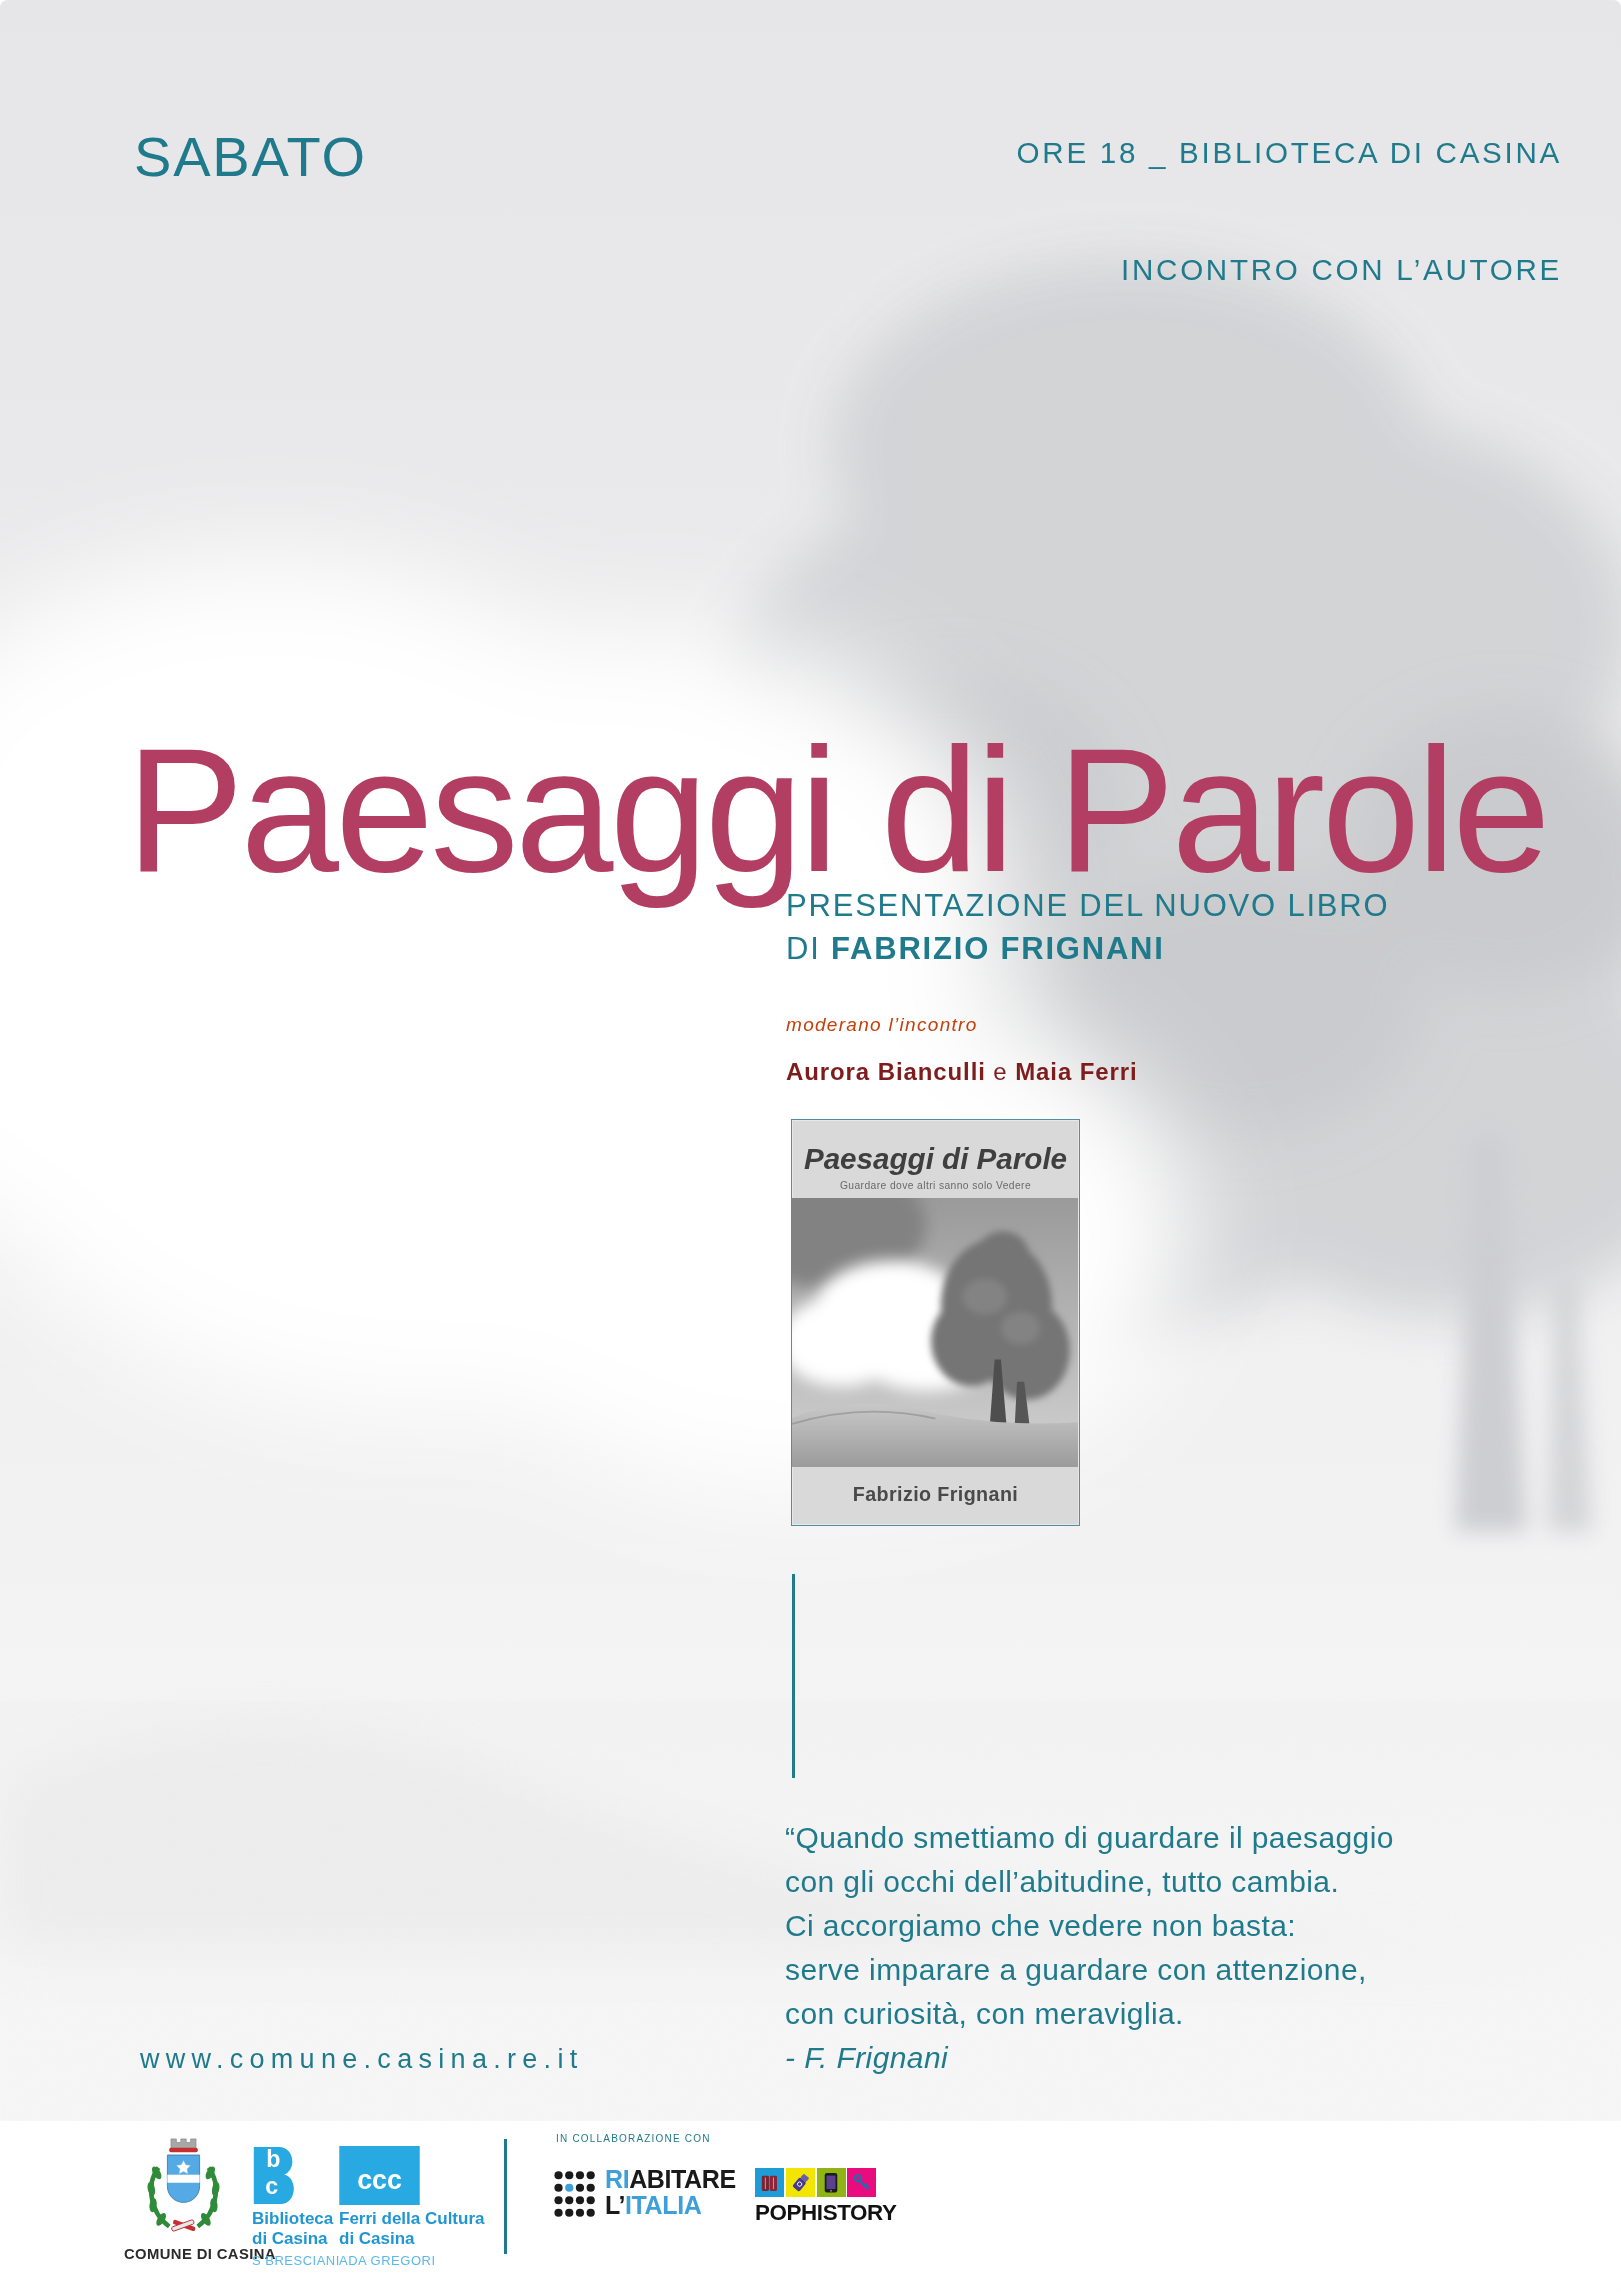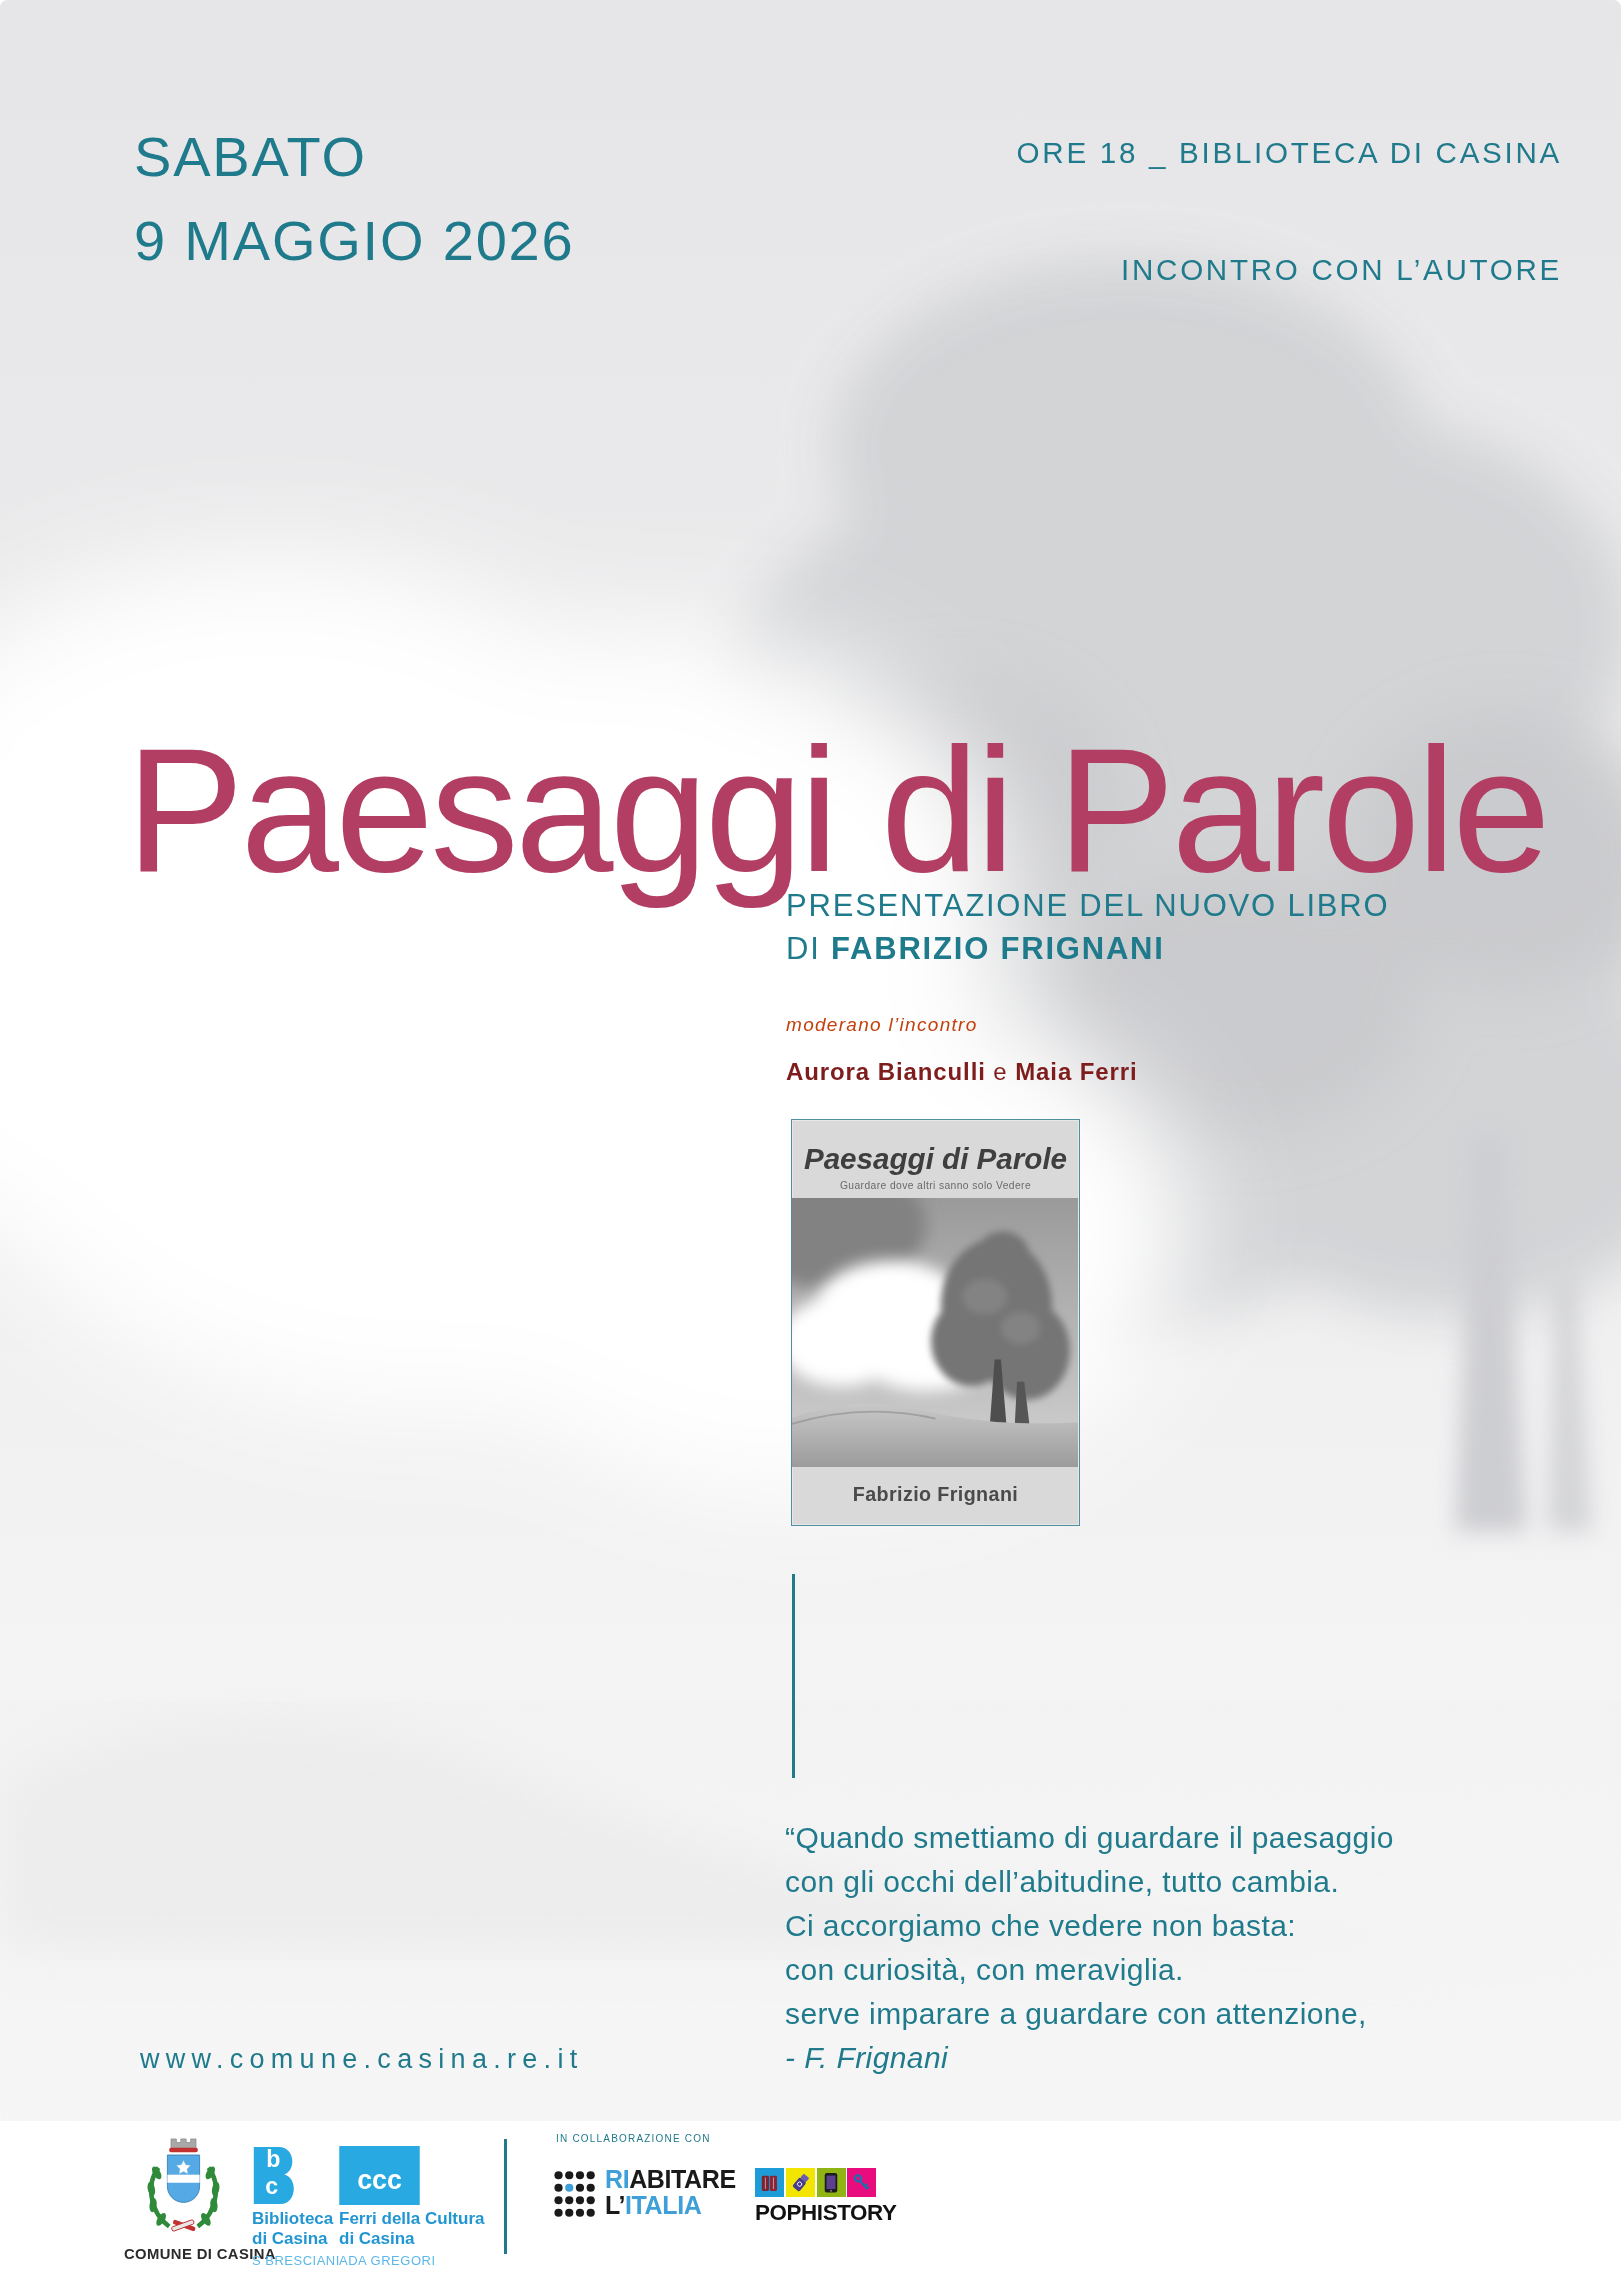--- a/index.html
+++ b/index.html
@@ -127,21 +127,20 @@
     <g filter="url(#b30)">
       <path d="M0,1990 Q300,1850 620,2000 Q920,2120 1300,2150 L1810,2180 L1810,2560 L0,2560 Z" fill="#eeeeef"></path>
       <rect x="0" y="2180" width="1810" height="380" fill="#f7f7f8"></rect>
     </g>
     <rect x="0" y="1900" width="1810" height="480" filter="url(#grain)"></rect>
 
     <rect x="0" y="2368" width="1810" height="192" fill="#ffffff"></rect>
   </svg>
 
   <div class="layer day">SABATO</div>
-  <div class="layer date">9 MAGGIO 2026</div>
   <div class="layer hdr-right hr1">ORE 18 _ BIBLIOTECA DI CASINA</div>
   <div class="layer hdr-right hr2">INCONTRO CON L’AUTORE</div>
 
   <h1 class="layer title">Paesaggi di Parole</h1>
 
   <div class="layer pres1">PRESENTAZIONE DEL NUOVO LIBRO</div>
   <div class="layer pres2">
     <span>DI </span><span class="bold">FABRIZIO FRIGNANI</span>
   </div>
   <div class="layer mod-label">moderano l’incontro</div>
@@ -193,22 +192,22 @@
     </svg>
     <div class="cover-author">Fabrizio Frignani</div>
   </div>
 
   <div class="layer vline"></div>
 
   <div class="layer quote">
     <div>“Quando smettiamo di guardare il paesaggio</div>
     <div>con gli occhi dell’abitudine, tutto cambia.</div>
     <div>Ci accorgiamo che vedere non basta:</div>
+    <div>serve imparare a guardare con attenzione,</div>
     <div>con curiosità, con meraviglia.</div>
-    <div>serve imparare a guardare con attenzione,</div>
     <div class="attr">- F. Frignani</div>
   </div>
 
   <div class="layer website">www.comune.casina.re.it</div>
 
   <div class="layer crest-box">
     <svg width="93" height="104" viewBox="0 0 104 116">
       <g>
         <path d="M38,2 h6 v4 h5 v-4 h6 v4 h5 v-4 h6 v10 h-28 Z" fill="#a8a8a8" stroke="#8b8b8b" stroke-width="0.8"></path>
         <rect x="36" y="12" width="32" height="5" rx="2" fill="#c33030"></rect>

